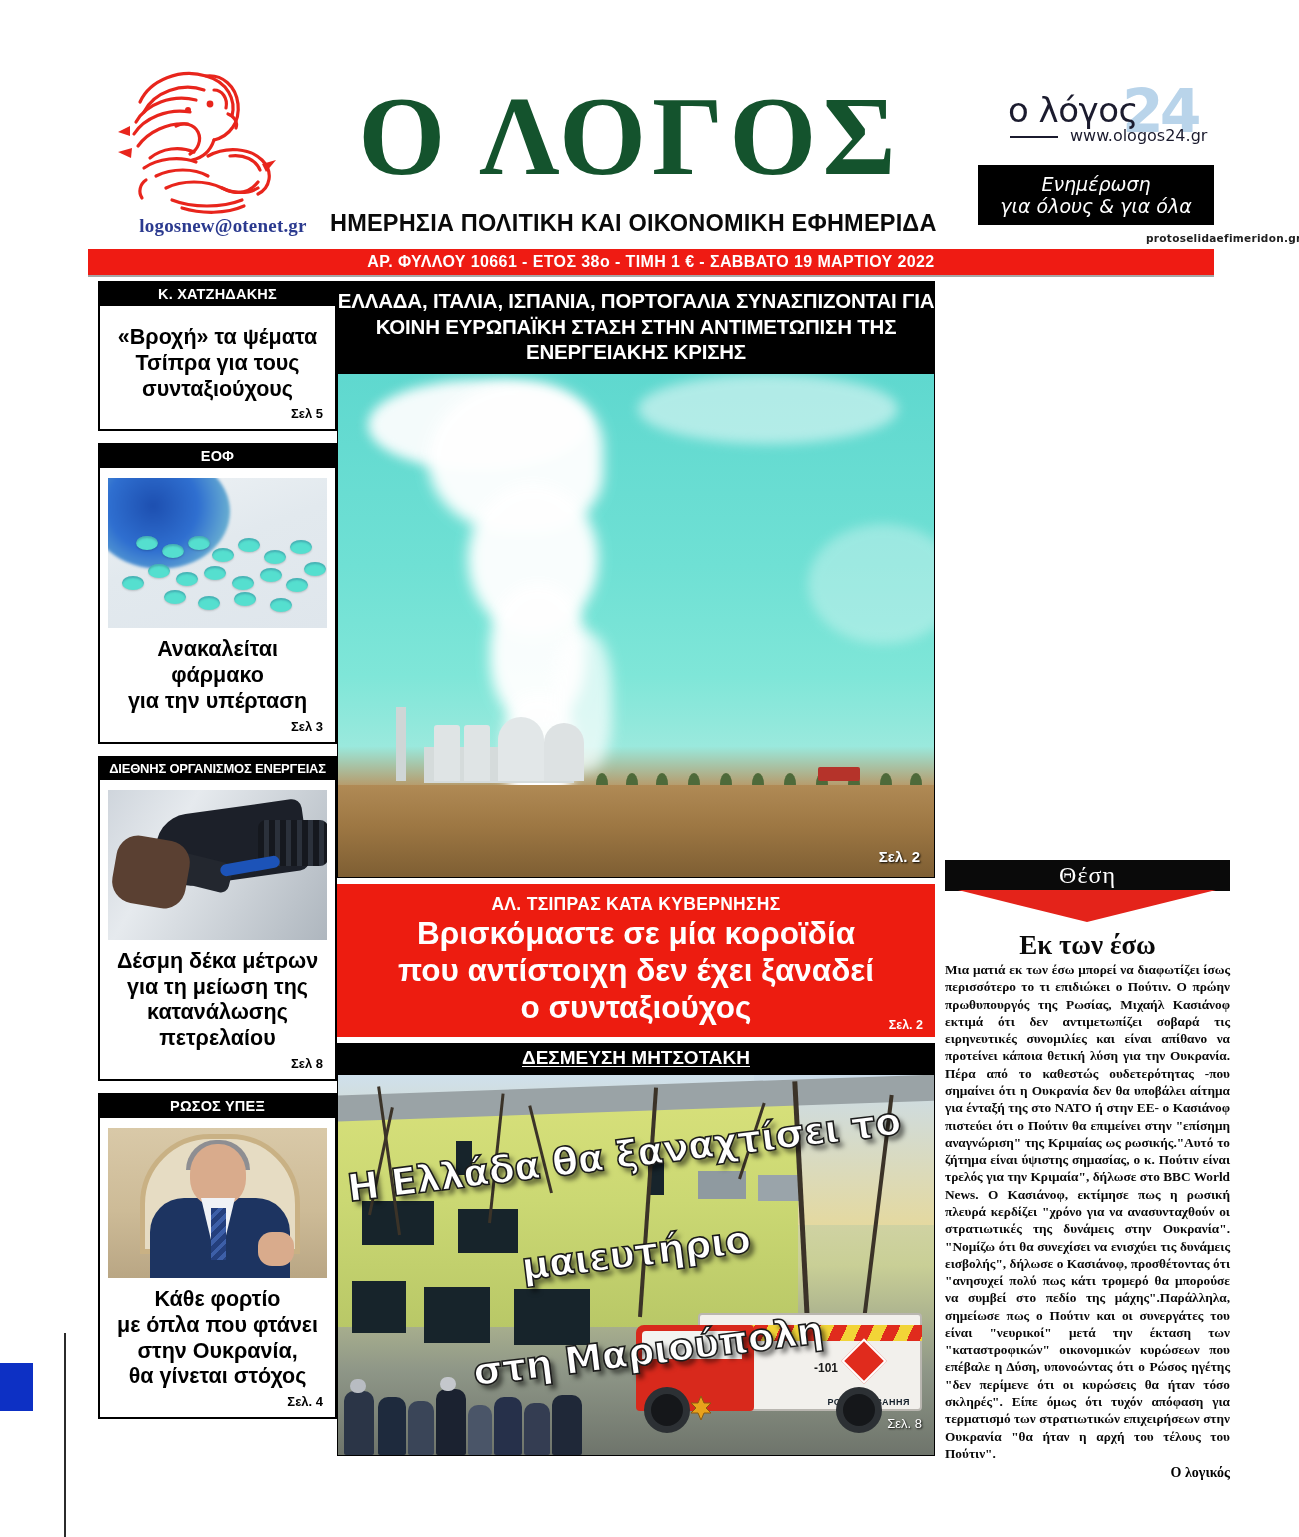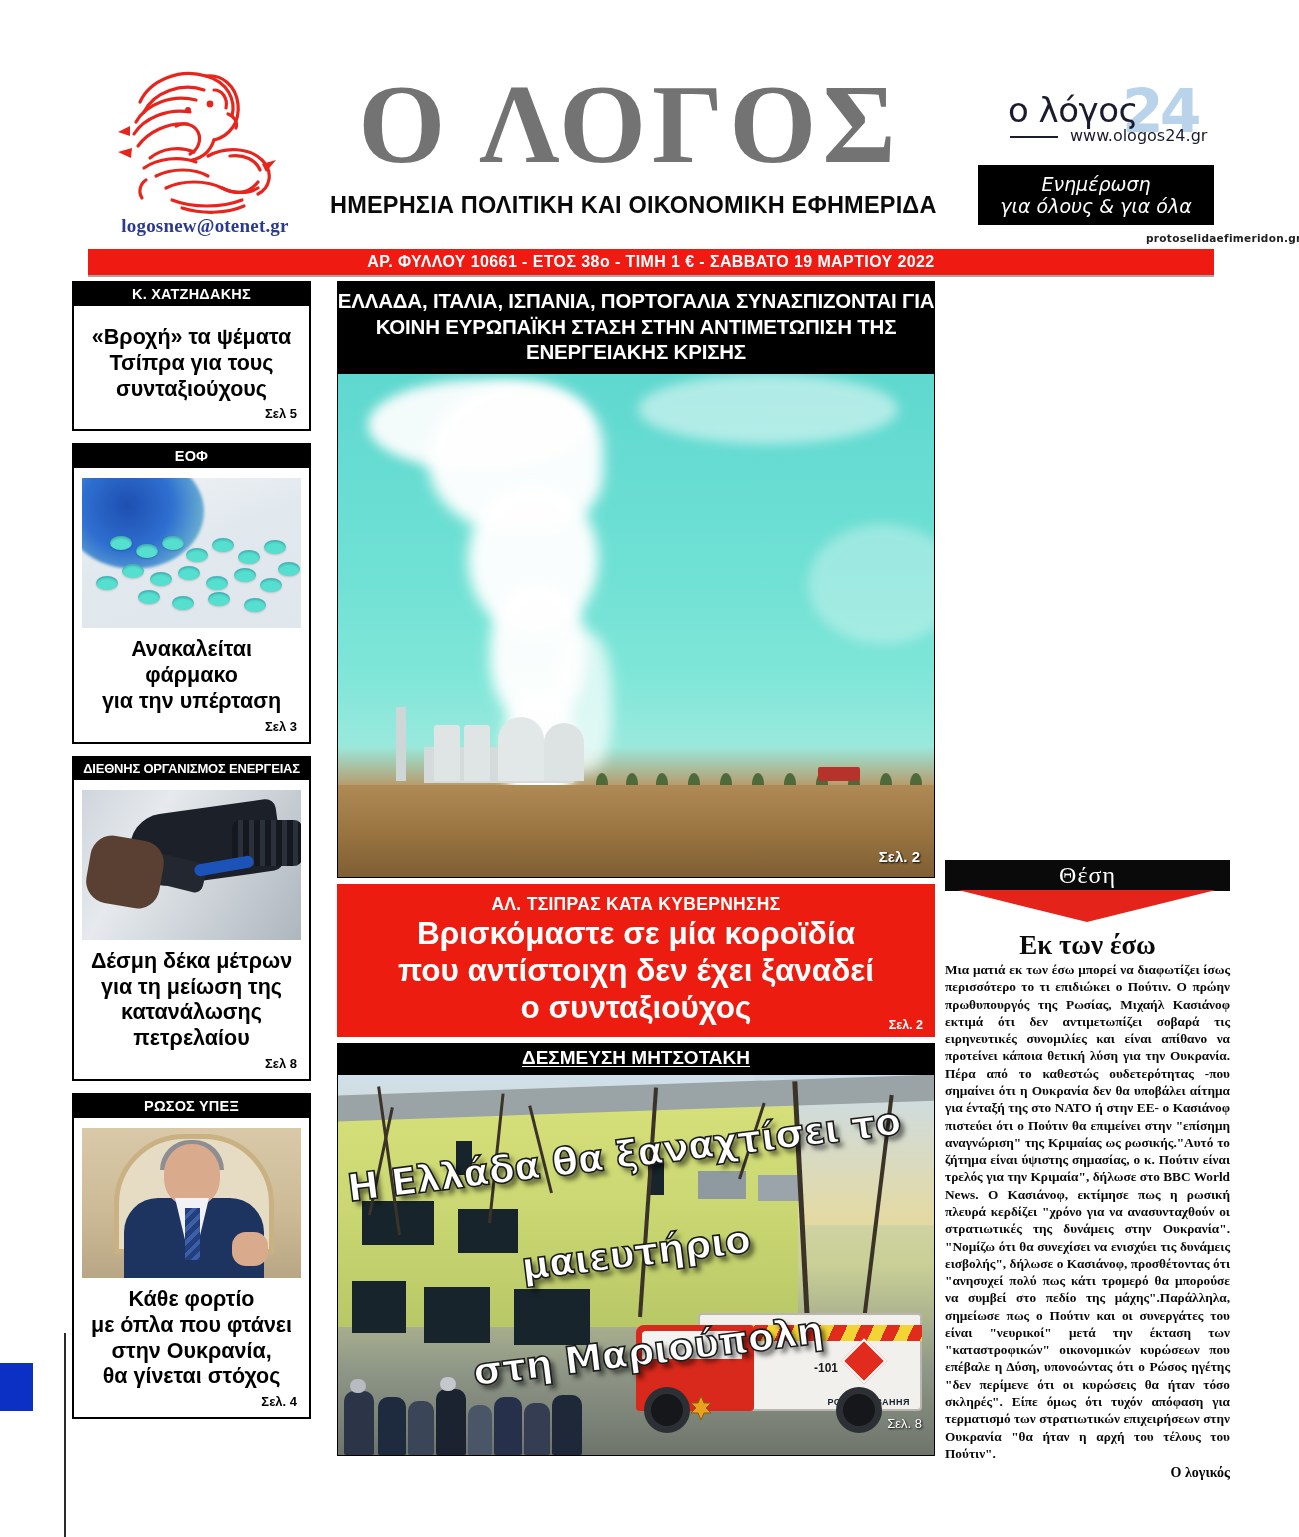--- a/index.html
+++ b/index.html
@@ -30,43 +30,43 @@
     height: 245px;
   }
   .logo-emblem {
     position: absolute;
     left: 110px; top: 60px;
     width: 180px; height: 165px;
   }
   .logo-emblem svg { display:block; }
   .logo-email {
     position: absolute;
-    left: 105px; top: 215px;
+    left: 123px; top: 215px;
     width: 200px;
     text-align: center;
     font-family: "Liberation Serif", serif;
     font-weight: bold;
     font-size: 19px;
     color: #2b3a8f;
     letter-spacing: .2px;
   }
   .title-block {
     position: absolute;
     left: 330px; top: 62px;
     width: 600px;
     text-align: center;
   }
   .paper-title {
     font-family: "Liberation Serif", serif;
     font-weight: bold;
     font-size: 112px;
     line-height: 1.04;
     letter-spacing: 6px;
-    color: #737373;
-    margin: 4px;
+    color: #14532d;
+    margin: 16px;
     white-space: nowrap;
   }
   .paper-subtitle {
     font-family: "Liberation Sans", sans-serif;
     font-weight: bold;
     font-size: 23.5px;
     letter-spacing: .2px;
     color: #0a0a0a;
     margin-top: 10px;
     white-space: nowrap;
@@ -147,21 +147,21 @@
     font-family: "Liberation Sans", sans-serif;
     font-weight: bold;
     font-size: 16px;
     letter-spacing: .4px;
     box-shadow: 0 2px 0 rgba(0,0,0,.35);
   }
 
   
   .left-col {
     position: absolute;
-    left: 72px; top: 281px;
+    left: 98px; top: 281px;
     width: 239px;
   }
   .lc-card {
     border: 2px solid #000;
     background: #fff;
     margin-bottom: 12px;
   }
   .lc-kicker {
     background: #000;
     color: #fff;

